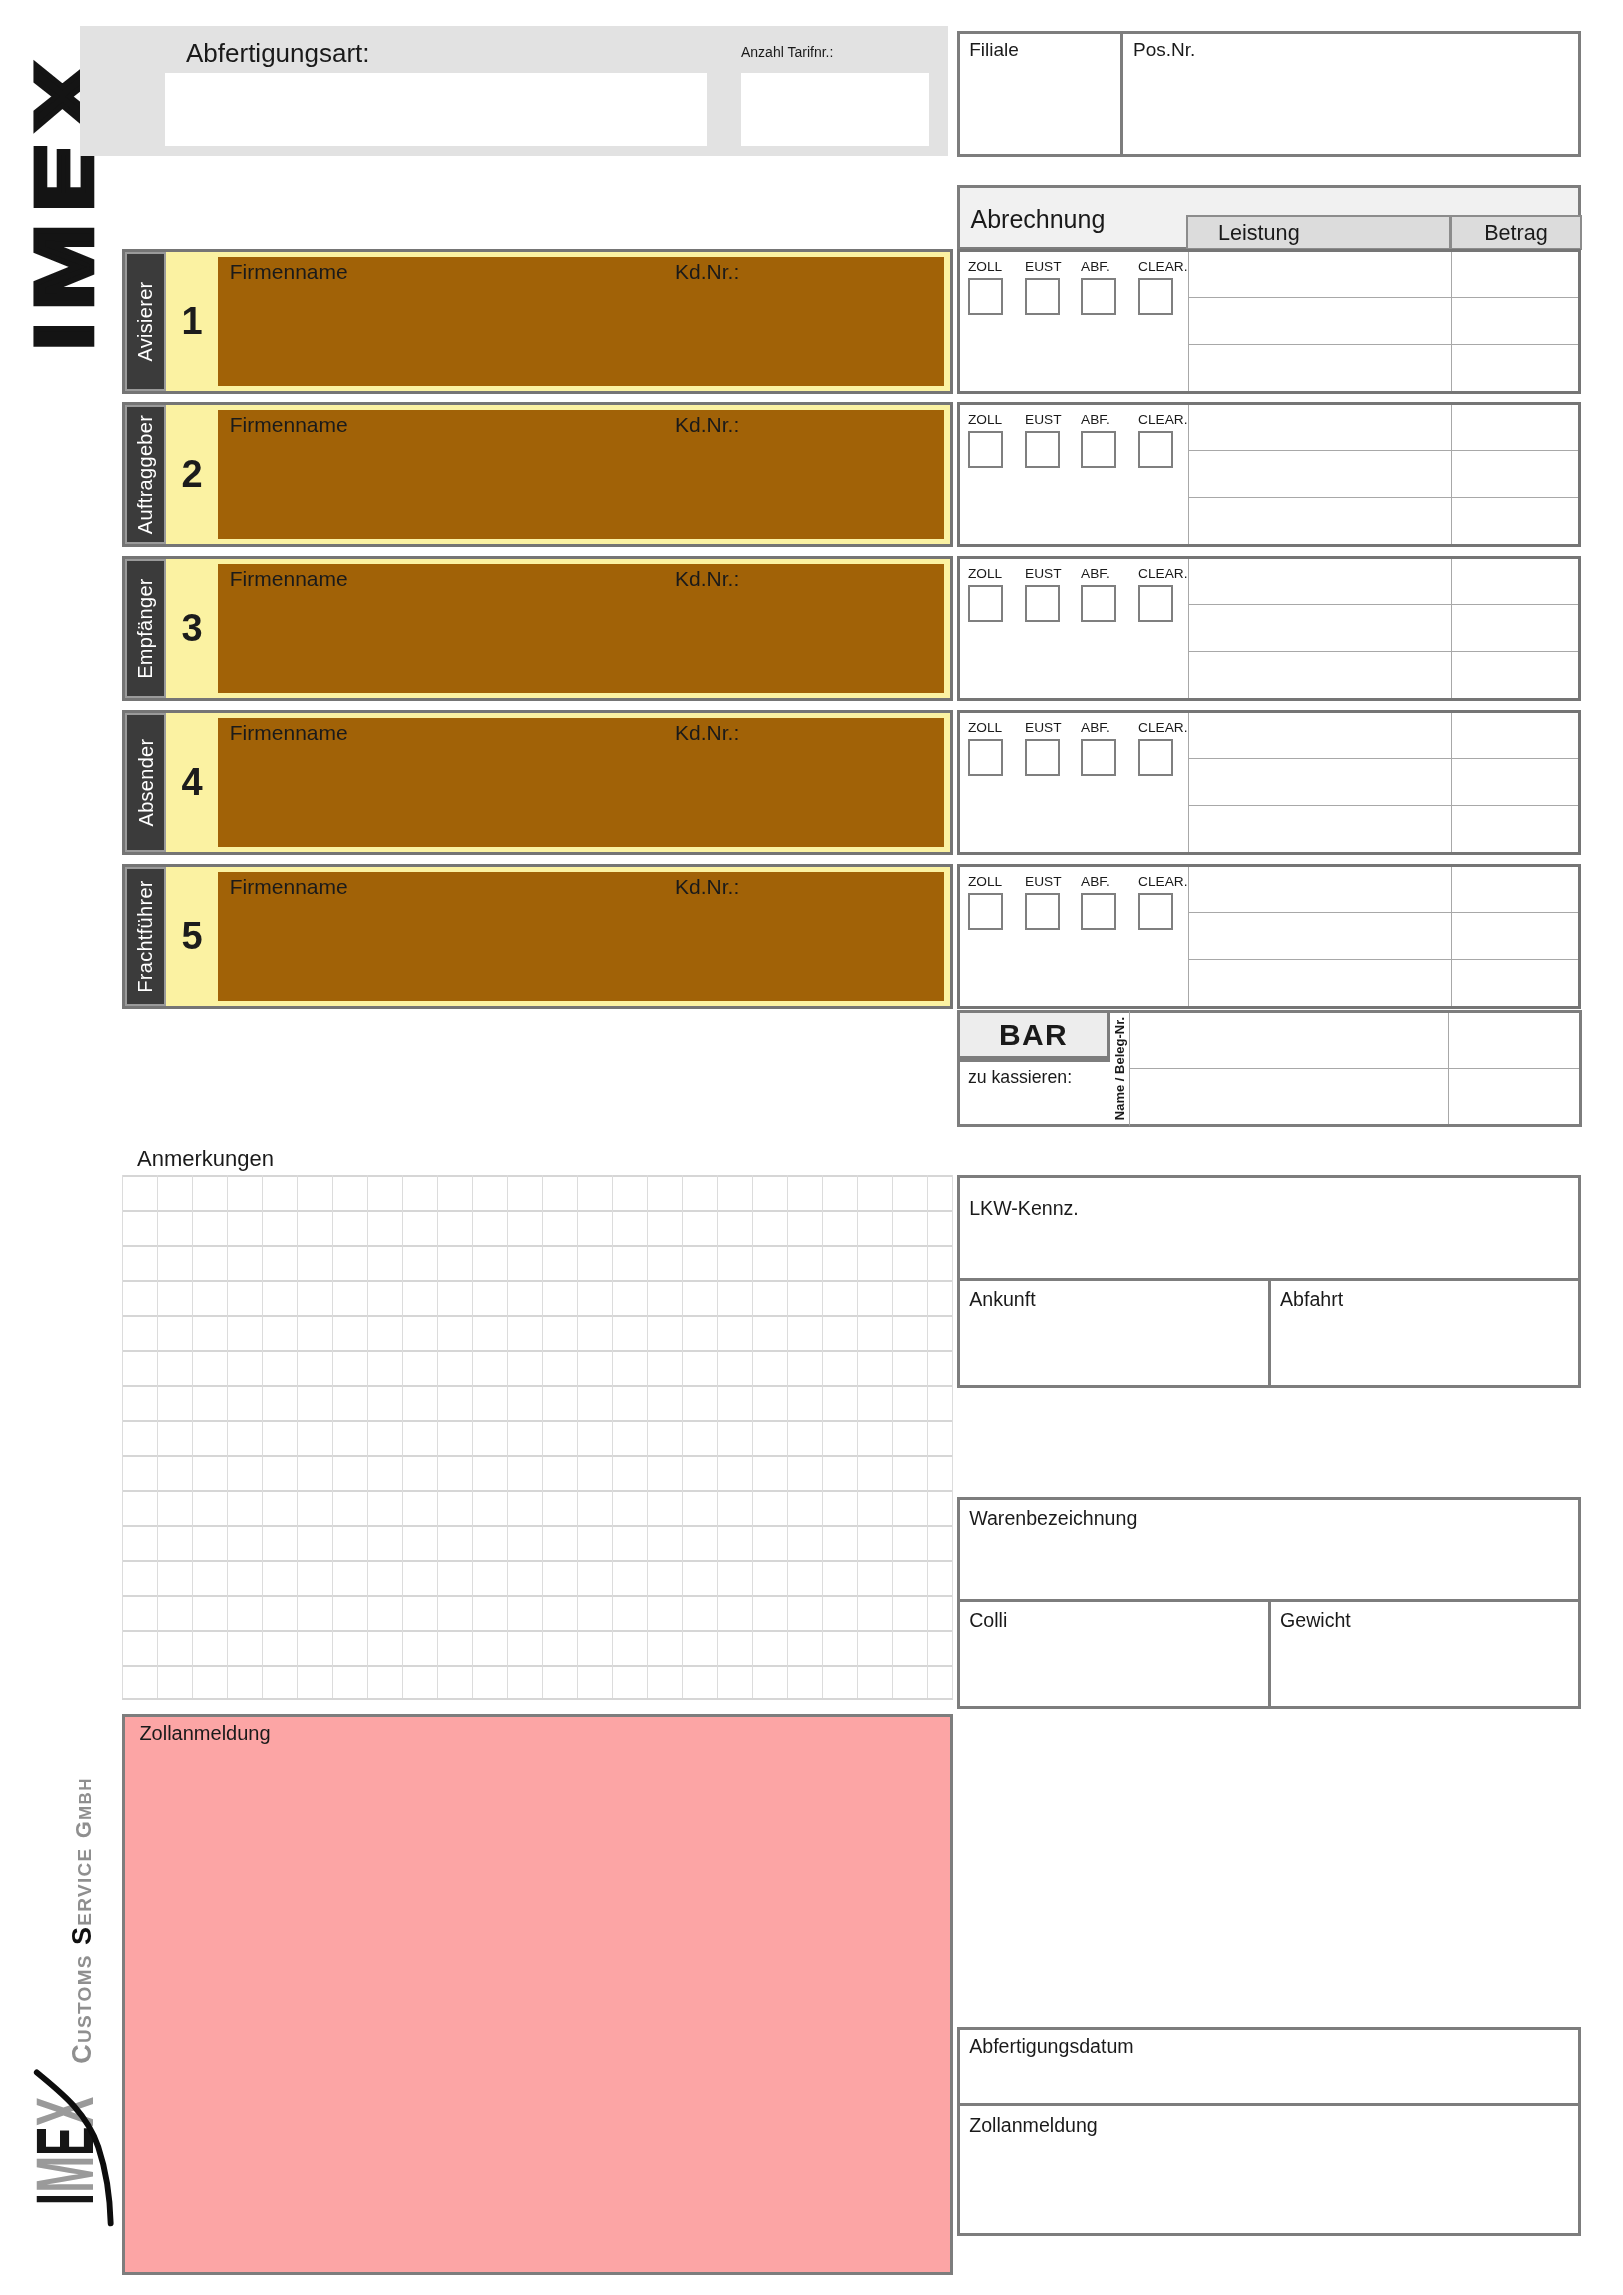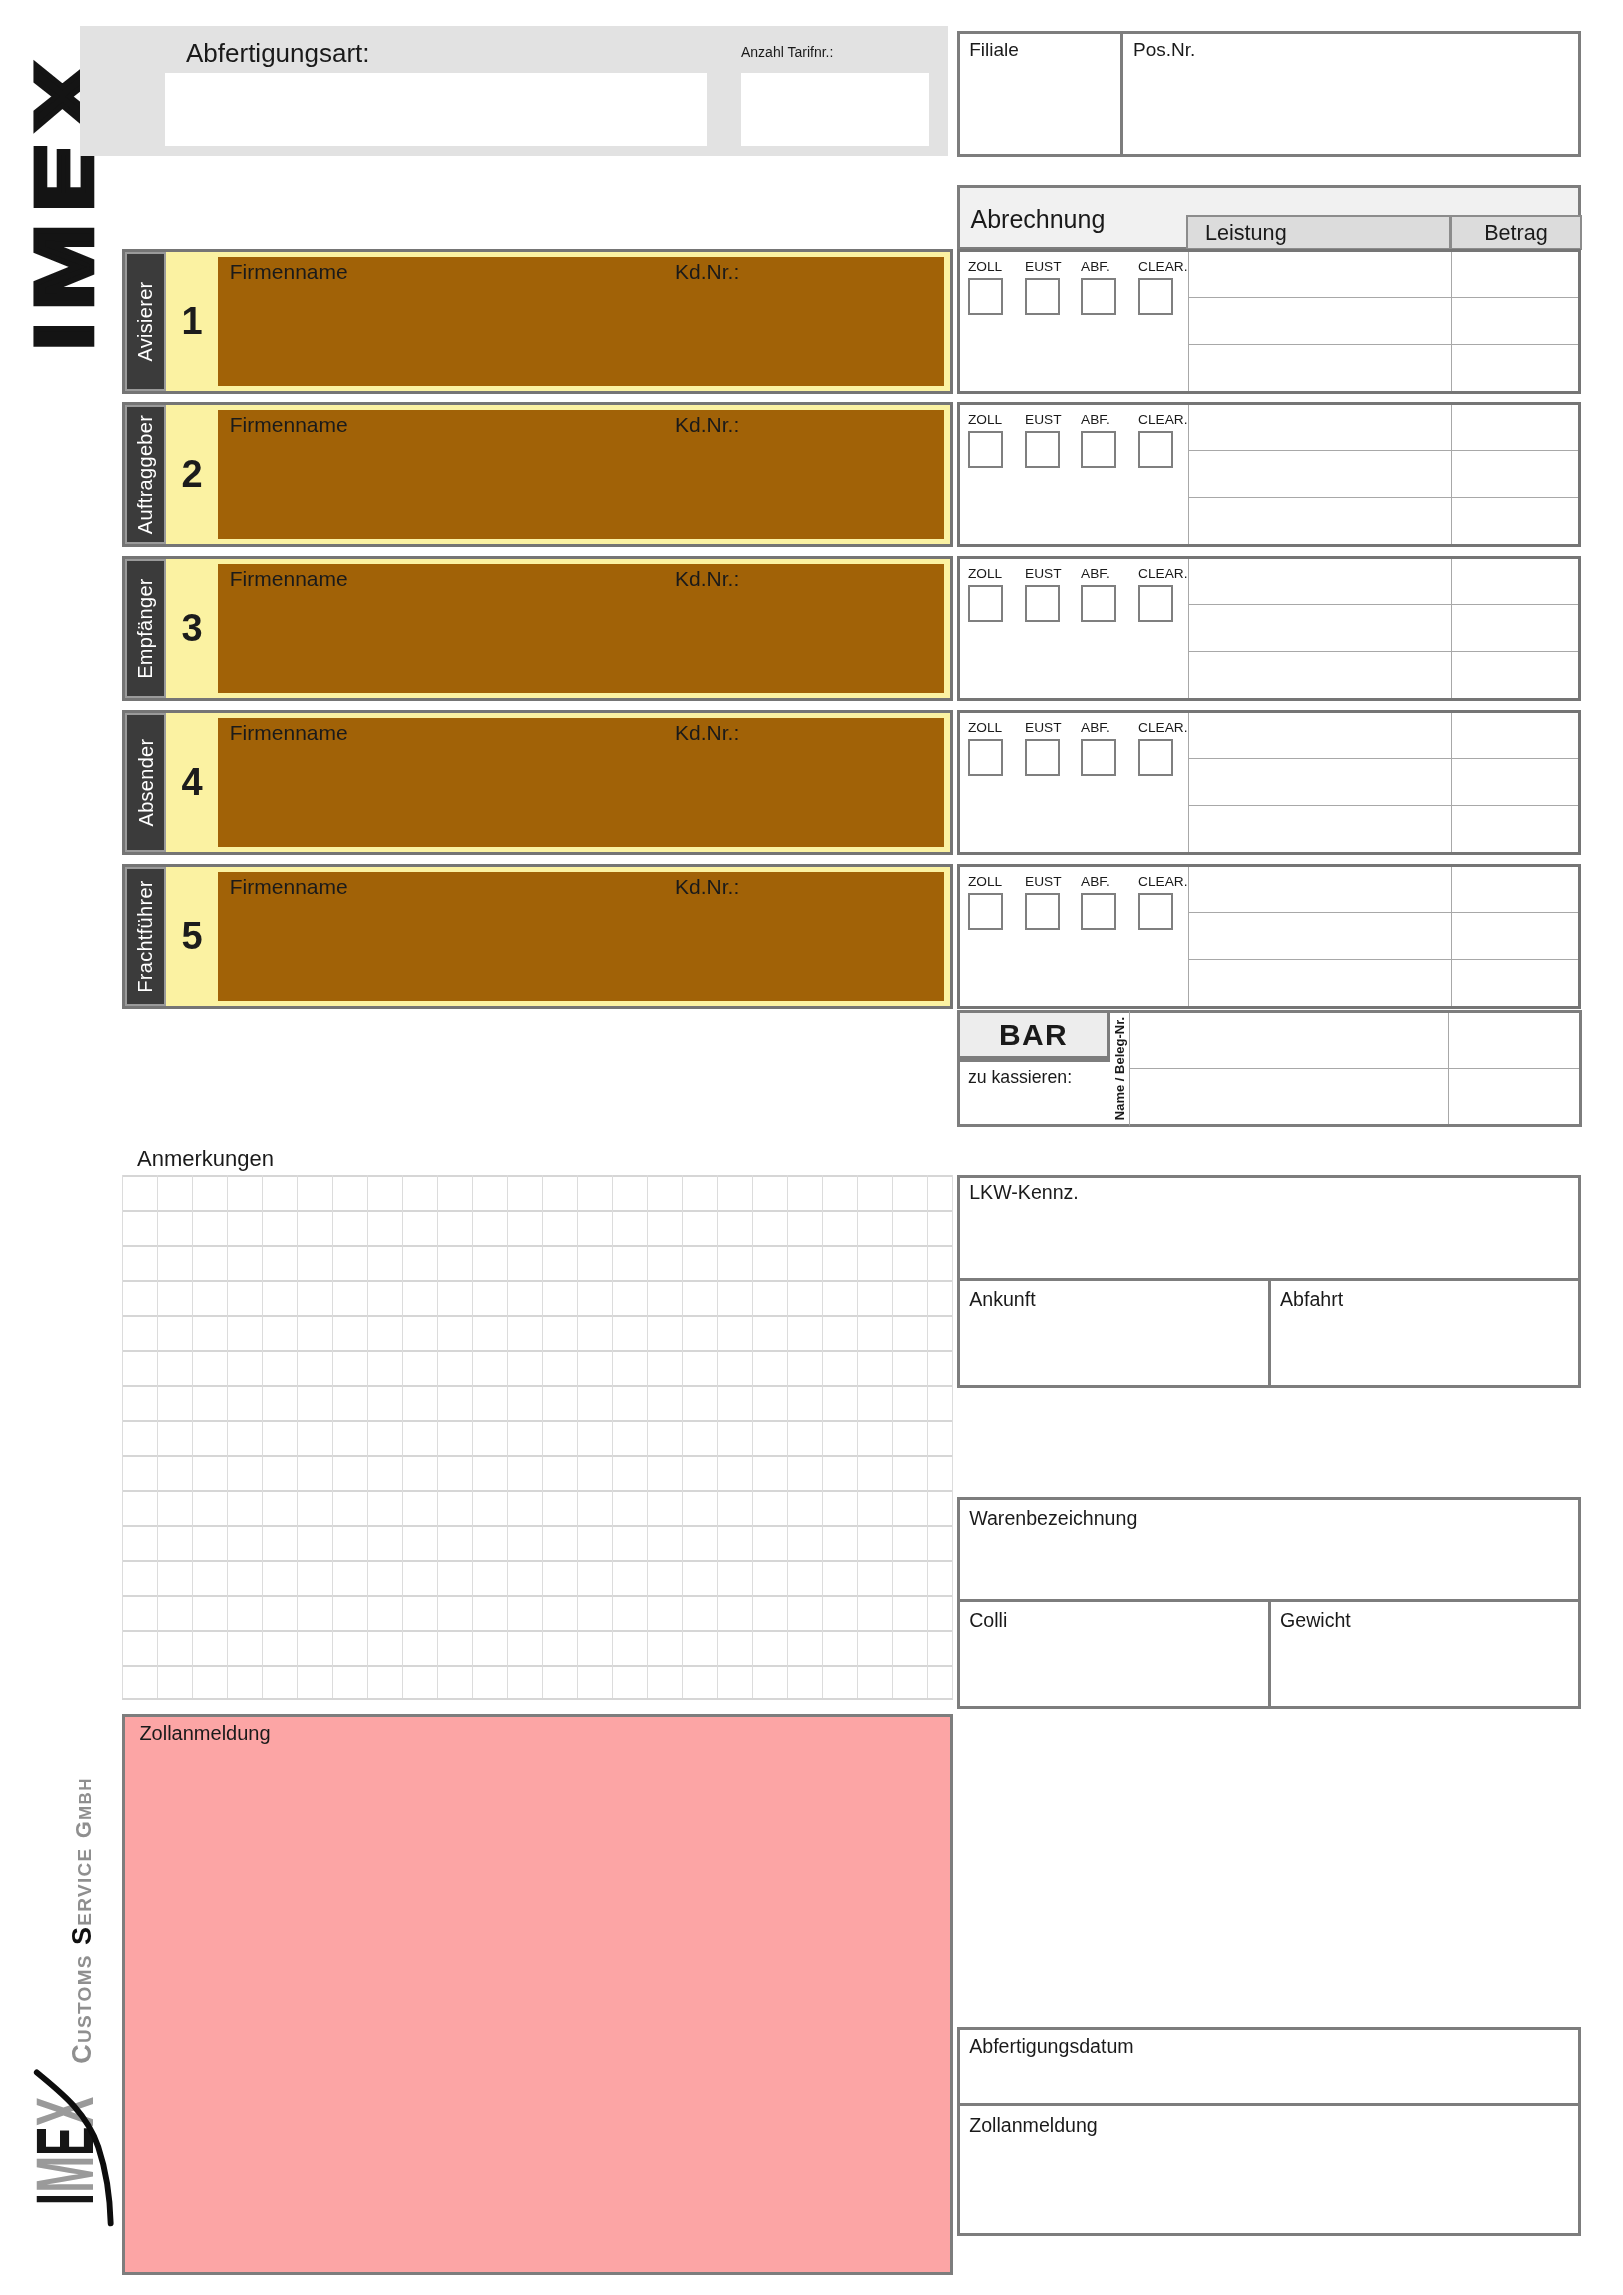--- a/index.html
+++ b/index.html
@@ -29,21 +29,21 @@
   #filiale-box{left:957px;top:31px;width:624px;height:126px;border:3.9px solid #7d7d7d;background:#fff}
   #filiale-box .vdiv{position:absolute;left:160px;top:0;bottom:0;width:2.6px;background:#7d7d7d}
   #filiale-label{left:9.2px;top:5.2px;font-size:19px}
   #posnr-label{left:173px;top:5.2px;font-size:19px}
   .cellfill{position:absolute;background:transparent}
 
   
   #abrechnung-box{left:957px;top:185px;width:624px;height:65px;border:3.3px solid #7d7d7d;background:#f1f1f1}
   #abrechnung-title{left:10.5px;top:17px;font-size:25px}
   .col-hdr{position:absolute;border:2.6px solid #8c8c8c;background:#dcdcdc;display:flex;align-items:center;font-size:21.6px;color:#1a1a1a}
-  #leistung-hdr{left:1186px;top:215px;width:265px;height:35px;padding-left:17px}
+  #leistung-hdr{left:1186px;top:215px;width:265px;height:35px;padding-left:30px}
   #betrag-hdr{left:1450px;top:215px;width:132px;height:35px;justify-content:center}
 
   
   .party{position:absolute;left:122px;width:831px;height:145px;border:3.3px solid #757575;background:#FBF2A2}
   .party-role{position:absolute;left:0;top:0;width:41px;height:100%;background:#3b3b3b;
               border:2px solid #9a9a9a;display:flex;align-items:center;justify-content:center}
   .party-role span{transform:rotate(-90deg);white-space:nowrap;color:#ffffff;font-size:20px;letter-spacing:0.3px}
   .party-num{position:absolute;left:41px;top:0;width:52px;height:100%;display:flex;align-items:center;justify-content:center;
              font-size:38px;font-weight:bold;color:#1c1c1c}
   .party-input{position:absolute;left:93px;right:6.5px;top:4.6px;bottom:4.6px;background:#a16207}
@@ -331,21 +331,21 @@
     <div class="vl"></div>
     <div class="hl"></div>
     <div class="cellfill" style="left:0;top:0;width:318px;bottom:0"></div>
     <div class="cellfill" style="left:319px;top:0;right:0;bottom:0"></div>
   </div>
 
   <span class="lbl" id="anm-label">Anmerkungen</span>
   <div class="abs" id="anm-grid"></div>
 
   <div class="rbox" id="lkw-box">
-    <span class="box-lbl" style="left:9.2px;top:3px">LKW-Kennz.</span>
+    <span class="box-lbl" style="left:9.2px;top:19px">LKW-Kennz.</span>
     <div class="hdiv" style="top:100px"></div>
     <div class="vdiv" style="top:103px"></div>
     <span class="box-lbl" style="left:9.2px;top:110px">Ankunft</span>
     <span class="box-lbl" style="left:320px;top:110px">Abfahrt</span>
     <div class="cellfill" style="left:0;top:0;right:0;height:100px"></div>
     <div class="cellfill" style="left:0;top:103px;width:308px;bottom:0"></div>
     <div class="cellfill" style="left:311px;top:103px;right:0;bottom:0"></div>
   </div>
 
   <div class="rbox" id="waren-box">

